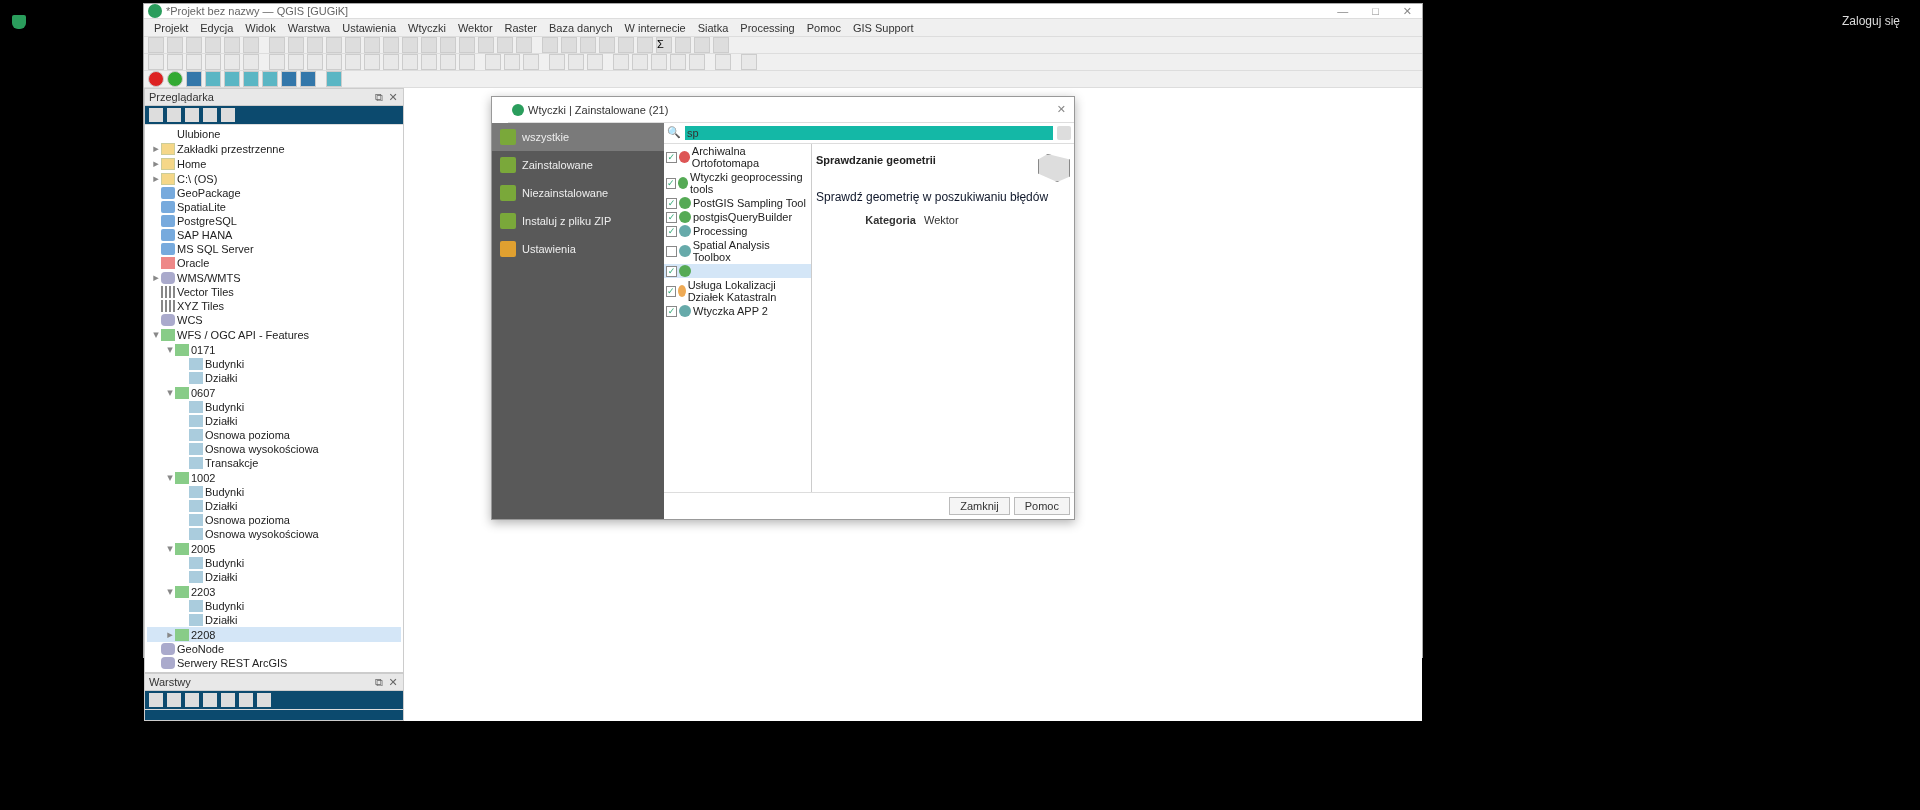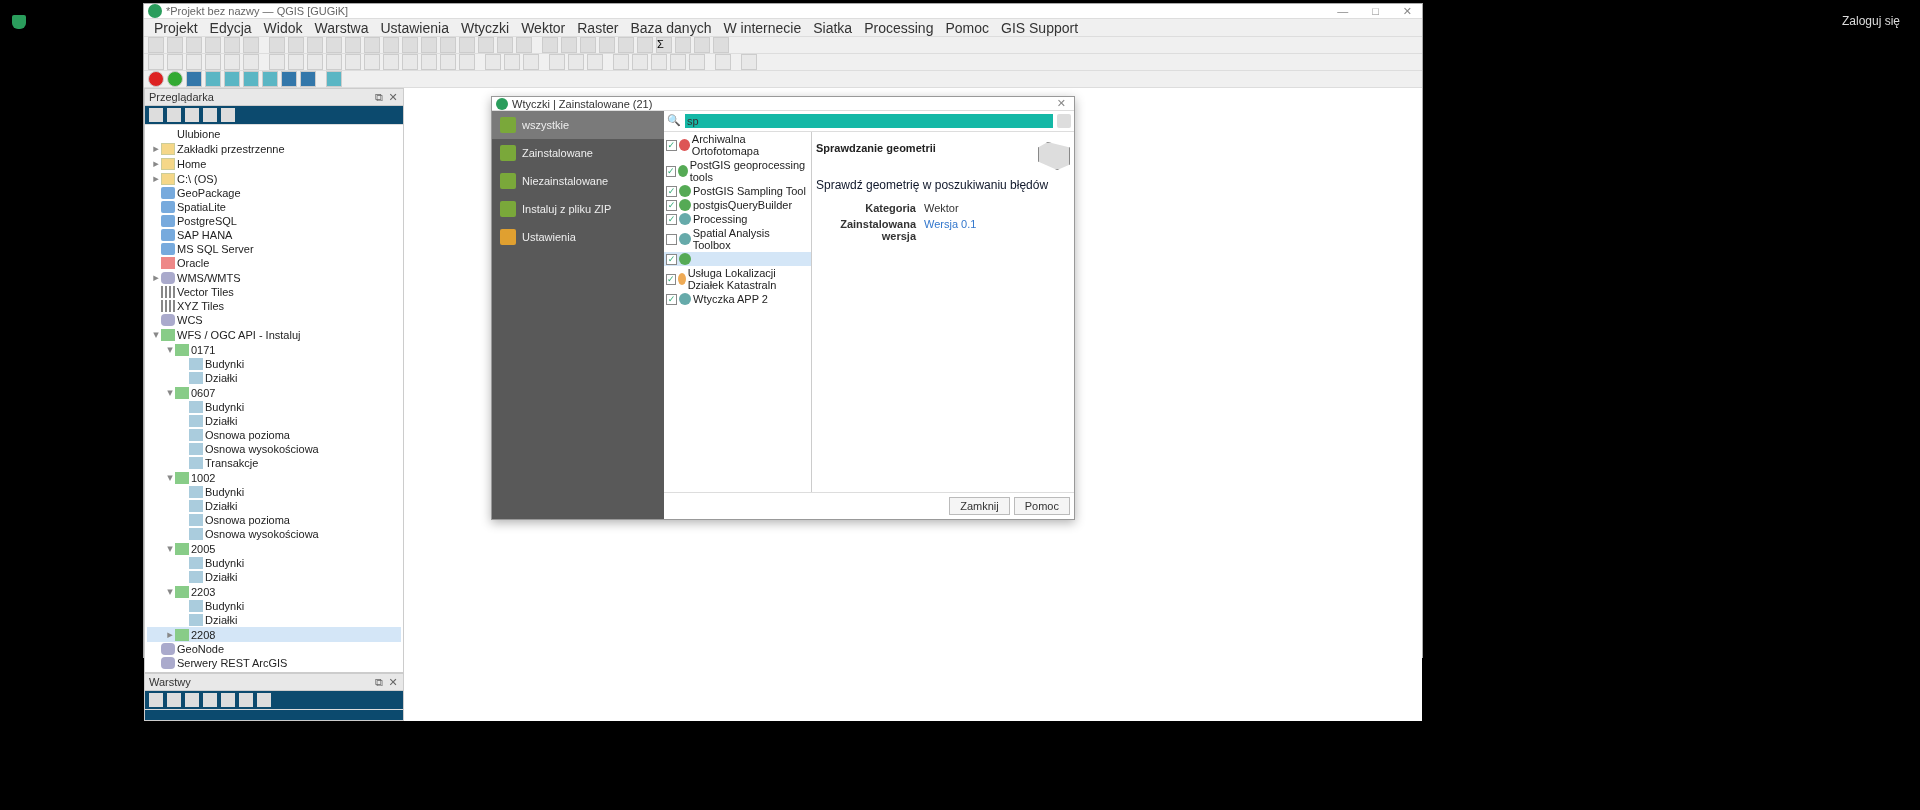--- a/index.html
+++ b/index.html
@@ -6,21 +6,21 @@
 body { background: #000; width: 1920px; height: 810px; position: relative; overflow: hidden; }
 .shield { position: absolute; left: 12px; top: 15px; width: 14px; height: 14px; background: #2a9d5c; border-radius: 2px 2px 6px 6px; }
 .login-btn { position: absolute; right: 20px; top: 14px; color: #ddd; font-size: 12px; }
 .qgis-window { position: absolute; left: 143px; top: 3px; width: 1280px; height: 655px; background: #f0f0f0; border: 1px solid #aaa; display: flex; flex-direction: column; }
 .titlebar { height: 18px; background: #fff; display: flex; align-items: center; padding: 0 4px; border-bottom: 1px solid #ddd; }
 .titlebar .qicon { width: 14px; height: 14px; background: #2a9d5c; border-radius: 50%; margin-right: 4px; }
 .titlebar .title { flex: 1; color: #666; font-size: 11px; }
 .titlebar .winbtns { display: flex; gap: 12px; color: #888; }
 .titlebar .winbtns span { cursor: pointer; padding: 0 6px; }
 .menubar { height: 18px; background: #f0f0f0; display: flex; align-items: center; padding: 0 4px; border-bottom: 1px solid #ddd; }
-.menubar span { padding: 16px 6px; color: #333; font-size: 14px; }
+.menubar span { padding: 16px 6px; color: #333; font-size: 11px; }
 .toolbar { height: 24px; background: #f0f0f0; display: flex; align-items: center; padding: 0 4px; gap: 3px; border-bottom: 1px solid #ddd; }
 .toolbar .tbtn { width: 16px; height: 16px; background: #ddd; border: 1px solid #ccc; display: inline-block; }
 .toolbar .sep { width: 4px; }
 .tb2 .tbtn { background: #e8e8e8; }
 .tb3 { height: 22px; }
 .tb3 .tbtn { width: 16px; height: 16px; }
 .tb3 .red { background: #d22; border-radius: 50%; }
 .tb3 .grn { background: #3a3; border-radius: 50%; }
 .tb3 .blu { background: #37a; }
 .tb3 .ora { background: #5ab6c4; }
@@ -46,21 +46,21 @@
 .i-cloud { background: #aac; border-radius: 4px; }
 .i-grid { background: repeating-linear-gradient(90deg,#888 0 2px,transparent 2px 4px); }
 .i-wfs { background: #8c8; }
 .i-layer { background: #acd; }
 .canvas { flex: 1; background: #fff; }
 .left-col { width: 260px; display: flex; flex-direction: column; }
 .browser-panel { flex: 1; min-height: 0; }
 .layers-panel { height: 48px; }
 
 .dlg { position: absolute; left: 491px; top: 96px; width: 584px; height: 424px; background: #fff; border: 1px solid #999; box-shadow: 0 3px 10px rgba(0,0,0,0.3); display: flex; flex-direction: column; }
-.dlg-title { height: 14px; background: #fff; display: flex; align-items: center; padding: 0 4px; border-bottom: 1px solid #ddd; }
+.dlg-title { height: 26px; background: #fff; display: flex; align-items: center; padding: 0 4px; border-bottom: 1px solid #ddd; margin-left: 16px; }
 .dlg-title .qicon { width: 12px; height: 12px; background: #2a9d5c; border-radius: 50%; margin-right: 4px; }
 .dlg-title .t { flex: 1; color: #333; font-size: 11px; }
 .dlg-title .cls { color: #888; padding: 0 4px; cursor: pointer; }
 .dlg-body { flex: 1; display: flex; }
 .dlg-side { width: 172px; background: #595959; display: flex; flex-direction: column; }
 .side-item { display: flex; align-items: center; padding: 6px 8px; color: #eee; gap: 6px; font-size: 11px; }
 .side-item.active { background: #7a7a7a; }
 .side-item .puzzle { width: 16px; height: 16px; background: #7aa83a; border-radius: 2px; position: relative; }
 .side-item .puzzle.o { background: #e0a030; }
 .dlg-main { flex: 1; display: flex; flex-direction: column; }
@@ -298,21 +298,21 @@
               <span>XYZ Tiles</span>
             </div>
             <div class="tree-item ind-0">
               <span class="exp"></span>
               <span class="ticon i-cloud"></span>
               <span>WCS</span>
             </div>
             <div class="tree-item ind-0">
               <span class="exp">▾</span>
               <span class="ticon i-wfs"></span>
-              <span>WFS / OGC API - Instaluj</span>
+              <span>WFS / OGC API - Features</span>
             </div>
             <div class="tree-item ind-1">
               <span class="exp">▾</span>
               <span class="ticon i-wfs"></span>
               <span>0171</span>
             </div>
             <div class="tree-item ind-2">
               <span class="exp"></span>
               <span class="ticon i-layer"></span>
               <span>Budynki</span>
@@ -485,21 +485,21 @@
       <div class="dlg-content">
         <div class="plist" id="plist">
             <div class="plist-item">
               <span class="chk">✓</span>
               <span class="pic r"></span>
               <span>Archiwalna Ortofotomapa</span>
             </div>
             <div class="plist-item">
               <span class="chk">✓</span>
               <span class="pic g"></span>
-              <span>PostGIS geoprocessing tools</span>
+              <span>Wtyczki geoprocessing tools</span>
             </div>
             <div class="plist-item">
               <span class="chk">✓</span>
               <span class="pic g"></span>
               <span>PostGIS Sampling Tool</span>
             </div>
             <div class="plist-item">
               <span class="chk">✓</span>
               <span class="pic g"></span>
               <span>postgisQueryBuilder</span>
@@ -534,24 +534,20 @@
           <div class="ptitle">
             <div class="txt">Sprawdzanie geometrii</div>
             <div class="geom"></div>
           </div>
           <div class="psub">Sprawdź geometrię w poszukiwaniu błędów</div>
           <div class="meta">
             <div class="row">
               <span class="lbl">Kategoria</span>
               <span class="val">Wektor</span>
             </div>
-            <div class="row">
-              <span class="lbl">Zainstalowana wersja</span>
-              <span class="val link">Wersja 0.1</span>
-            </div>
           </div>
         </div>
       </div>
       <div class="dlg-btns">
         <button>Zamknij</button>
         <button>Pomoc</button>
       </div>
     </div>
   </div>
 </div>

